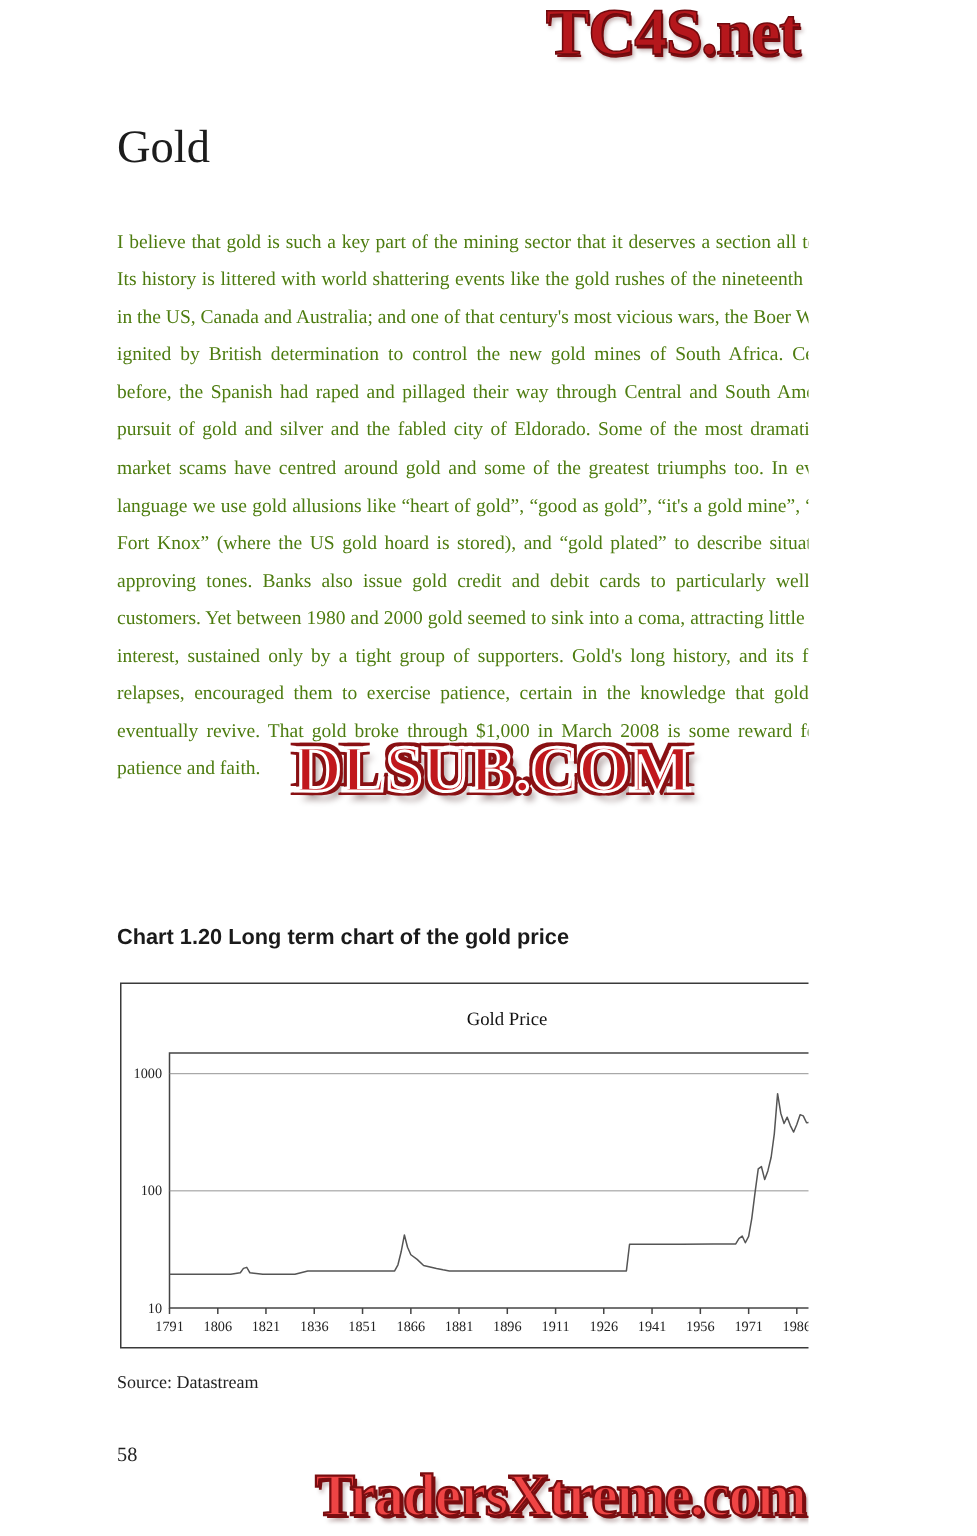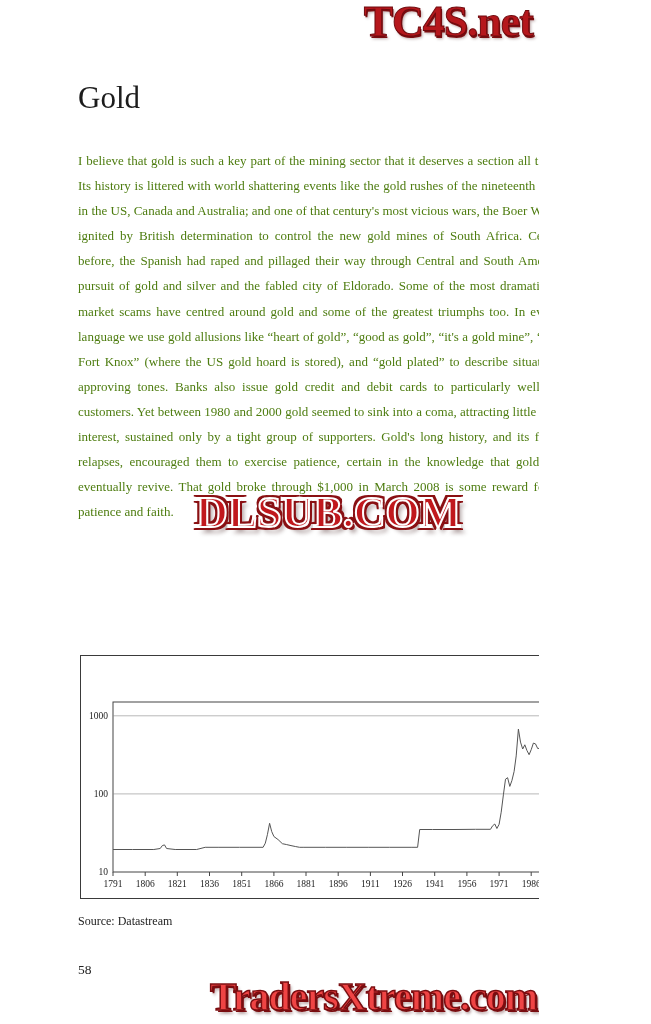--- a/index.html
+++ b/index.html
@@ -92,20 +92,21 @@
 
   <div class="wm-top">TC4S.net</div>
 
 
   <h1 class="title">Gold</h1>
 
   <div class="body-text">I believe that gold is such a key part of the mining sector that it deserves a section all to itself. Its history is littered with world shattering events like the gold rushes of the nineteenth century in the US, Canada and Australia; and one of that century's most vicious wars, the Boer War, was ignited by British determination to control the new gold mines of South Africa. Centuries before, the Spanish had raped and pillaged their way through Central and South America in pursuit of gold and silver and the fabled city of Eldorado. Some of the most dramatic stock market scams have centred around gold and some of the greatest triumphs too. In everyday language we use gold allusions like “heart of gold”, “good as gold”, “it's a gold mine”, “safe as Fort Knox” (where the US gold hoard is stored), and “gold plated” to describe situations in approving tones. Banks also issue gold credit and debit cards to particularly well-heeled customers. Yet between 1980 and 2000 gold seemed to sink into a coma, attracting little general interest, sustained only by a tight group of supporters. Gold's long history, and its frequent relapses, encouraged them to exercise patience, certain in the knowledge that gold would eventually revive. That gold broke through $1,000 in March 2008 is some reward for their patience and faith.</div>
 
   <div class="wm-mid">DLSUB.COM</div>
 
+  <div class="chart-caption">Chart 1.20 Long term chart of the gold price</div>
 
   <div class="chart-box">
     <svg width="514" height="242" viewBox="0 0 514 242">
         <rect x="32" y="46" width="474" height="170" fill="none" stroke="#444" stroke-width="1"></rect>
         <text x="27" y="219.0" text-anchor="end" font-size="9.5" fill="#222">10</text>
         <line x1="32" y1="137.9" x2="506" y2="137.9" stroke="#888" stroke-width="0.6"></line>
         <text x="27" y="140.9" text-anchor="end" font-size="9.5" fill="#222">100</text>
         <line x1="32" y1="59.8" x2="506" y2="59.8" stroke="#888" stroke-width="0.6"></line>
         <text x="27" y="62.8" text-anchor="end" font-size="9.5" fill="#222">1000</text>
         <line x1="32.0" y1="216" x2="32.0" y2="220" stroke="#444" stroke-width="1"></line>
@@ -133,20 +134,21 @@
         <line x1="385.9" y1="216" x2="385.9" y2="220" stroke="#444" stroke-width="1"></line>
         <text x="385.9" y="231" text-anchor="middle" font-size="9.5" fill="#222">1956</text>
         <line x1="418.1" y1="216" x2="418.1" y2="220" stroke="#444" stroke-width="1"></line>
         <text x="418.1" y="231" text-anchor="middle" font-size="9.5" fill="#222">1971</text>
         <line x1="450.2" y1="216" x2="450.2" y2="220" stroke="#444" stroke-width="1"></line>
         <text x="450.2" y="231" text-anchor="middle" font-size="9.5" fill="#222">1986</text>
         <line x1="482.4" y1="216" x2="482.4" y2="220" stroke="#444" stroke-width="1"></line>
         <text x="482.4" y="231" text-anchor="middle" font-size="9.5" fill="#222">2001</text>
         <polyline points="32.0,193.5 51.3,193.5 72.8,193.5 79.2,192.5 81.3,189.6 83.5,188.9 85.6,192.5 94.2,193.5 115.6,193.5 124.2,191.3 137.1,191.3 158.5,191.3 180.0,191.3 182.1,191.3 184.3,187.2 186.4,178.7 188.6,167.3 190.7,175.5 192.9,180.5 197.1,183.6 201.4,187.7 205.7,188.6 210.0,189.6 214.3,190.5 218.6,191.3 222.9,191.3 244.3,191.3 265.8,191.3 287.2,191.3 308.7,191.3 330.1,191.3 336.6,191.3 338.7,173.5 351.6,173.5 373.0,173.5 394.5,173.3 409.5,173.3 411.6,169.8 413.8,168.0 415.9,172.5 418.1,168.3 420.2,156.2 422.4,138.8 424.5,123.2 426.6,121.7 428.8,130.4 430.9,124.6 433.1,115.5 435.2,99.9 437.4,73.1 439.5,86.1 441.7,93.0 443.8,88.8 445.9,94.4 448.1,98.7 450.2,93.7 452.4,87.1 454.5,87.9 456.7,92.5 458.8,92.3 461.0,94.2 463.1,96.0 465.2,94.4 467.4,92.2 469.5,92.2 471.7,91.9 473.8,97.3 476.0,101.3 478.1,103.1 480.3,103.1 482.4,104.1 484.6,99.5 486.7,94.1 488.8,90.0 491.0,87.3 493.1,76.9 495.3,72.1 497.4,60.8" fill="none" stroke="#555" stroke-width="1" stroke-linejoin="round"></polyline>
       </svg>
+    <div class="chart-title">Gold Price</div>
   </div>
 
   <div class="source">Source: Datastream</div>
 
   <div class="page-number">58</div>
 
   <div class="wm-bottom">TradersXtreme.com</div>
 
 </div>
 

